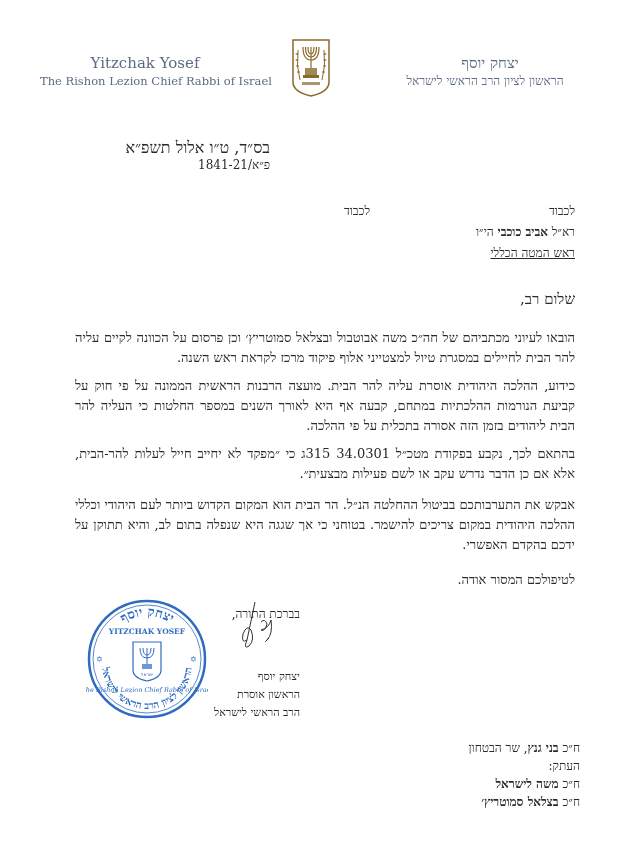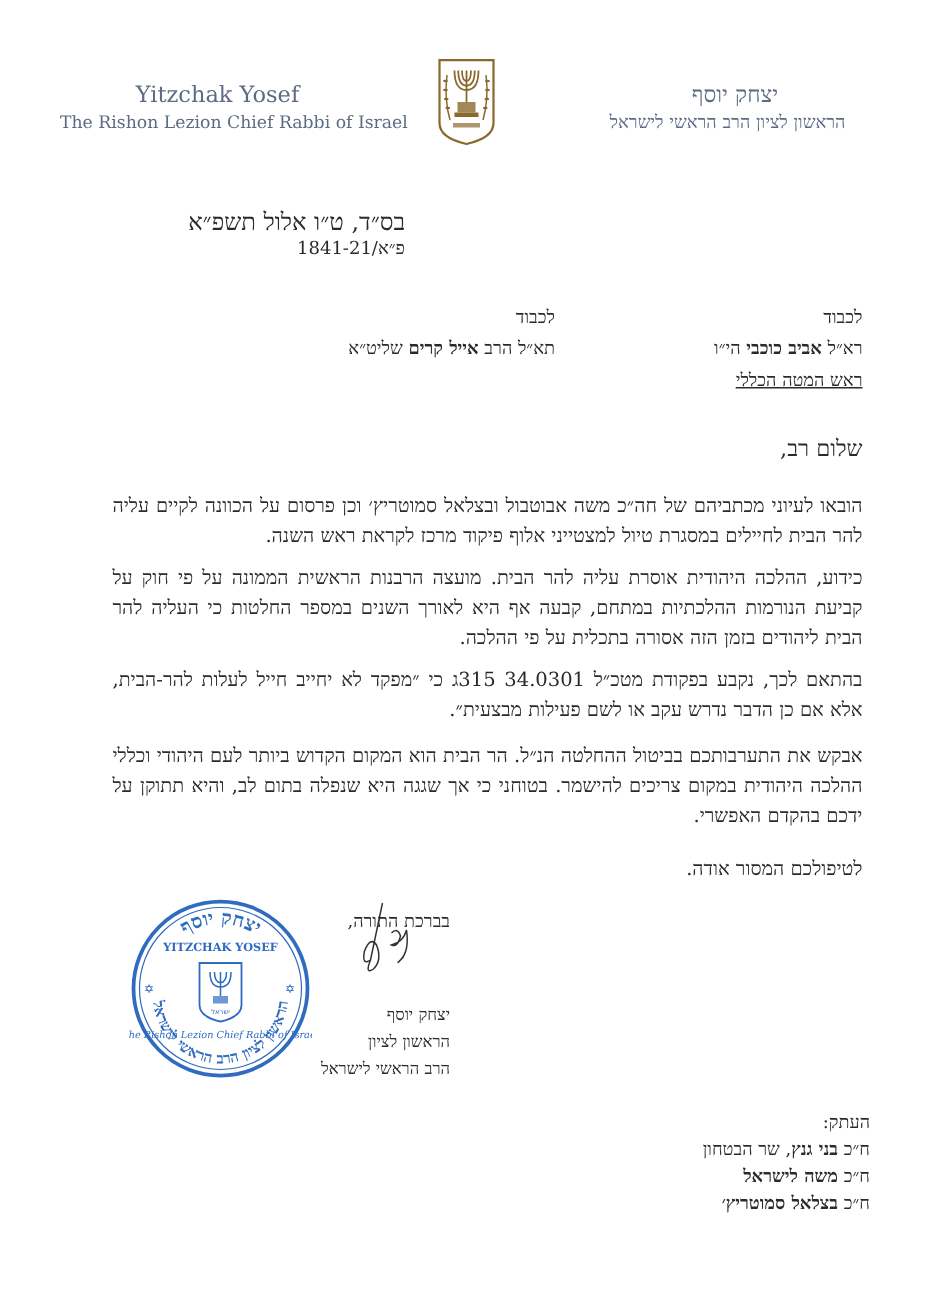--- a/index.html
+++ b/index.html
@@ -104,25 +104,20 @@
     <span>רא״ל</span>
     <b>אביב כוכבי</b>
     <span>הי״ו</span>
   </div>
   <div class="u">ראש המטה הכללי</div>
 </div>
 
 <div class="abs recipient rcp-left">
   <div class="rcp-left-inner">
     <div>לכבוד</div>
-    <div>
-      <span>תא״ל הרב</span>
-      <b>אייל קרים</b>
-      <span>שליט״א</span>
-    </div>
   </div>
 </div>
 
 <div class="abs greeting">שלום רב,</div>
 <div class="abs para p1">הובאו לעיוני מכתביהם של חה״כ משה אבוטבול ובצלאל סמוטריץ׳ וכן פרסום על הכוונה לקיים עליה להר הבית לחיילים במסגרת טיול למצטייני אלוף פיקוד מרכז לקראת ראש השנה.</div>
 <div class="abs para p2">כידוע, ההלכה היהודית אוסרת עליה להר הבית. מועצה הרבנות הראשית הממונה על פי חוק על קביעת הנורמות ההלכתיות במתחם, קבעה אף היא לאורך השנים במספר החלטות כי העליה להר הבית ליהודים בזמן הזה אסורה בתכלית על פי ההלכה.</div>
 <div class="abs para p3">בהתאם לכך, נקבע בפקודת מטכ״ל 34.0301 315ג כי ״מפקד לא יחייב חייל לעלות להר-הבית, אלא אם כן הדבר נדרש עקב או לשם פעילות מבצעית״.</div>
 <div class="abs para p4">אבקש את התערבותכם בביטול ההחלטה הנ״ל. הר הבית הוא המקום הקדוש ביותר לעם היהודי וכללי ההלכה היהודית במקום צריכים להישמר. בטוחני כי אך שגגה היא שנפלה בתום לב, והיא תתוקן על ידכם בהקדם האפשרי.</div>
 <div class="abs para p5">לטיפולכם המסור אודה.</div>
 
@@ -160,30 +155,30 @@
 <div class="abs signature-scribble">
   <svg width="60" height="60" viewBox="0 0 60 60">
     <path d="M30 2 L22 40 Q18 50 24 46 Q30 40 26 30 Q22 24 18 34 Q16 44 22 40" fill="none" stroke="#333" stroke-width="1"></path>
     <path d="M36 22 Q40 18 42 24 Q40 32 36 30 Q44 28 46 20 Q48 34 42 40 Q38 44 44 38" fill="none" stroke="#333" stroke-width="1"></path>
   </svg>
 </div>
 
 <div class="abs sig-block">
   <div class="sig-blessing">בברכת התורה,</div>
   <div class="sig-name">יצחק יוסף</div>
-  <div class="sig-t1">הראשון לציון</div>
+  <div class="sig-t1">הראשון אוסרת</div>
   <div class="sig-t2">הרב הראשי לישראל</div>
 </div>
 
 <div class="abs cc">
-  <div>העתק:</div>
   <div>
     <span>ח״כ</span>
     <b>בני גנץ</b><span>, שר הבטחון</span>
   </div>
+  <div>העתק:</div>
   <div>
     <span>ח״כ</span>
     <b>משה לישראל</b>
   </div>
   <div>
     <span>ח״כ</span>
     <b>בצלאל סמוטריץ׳</b>
   </div>
 </div>
 

